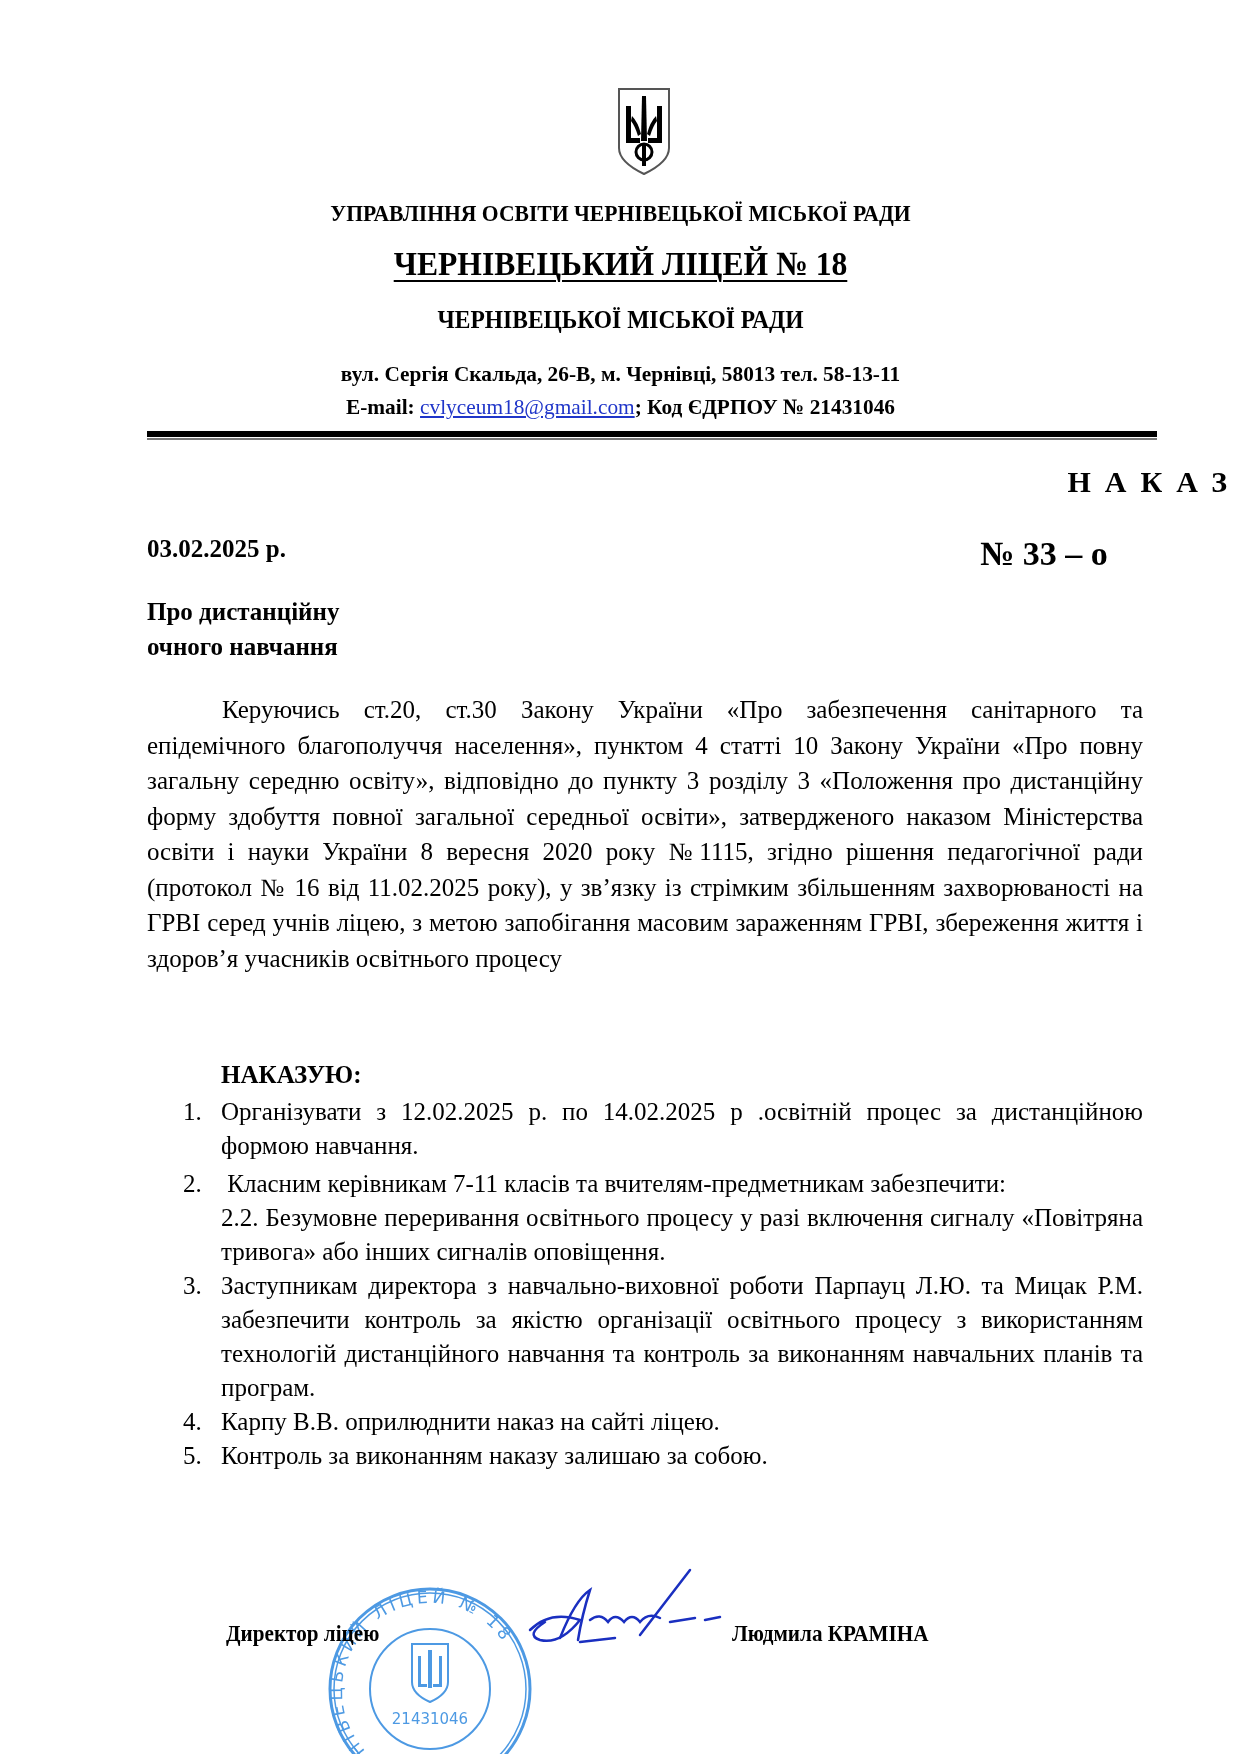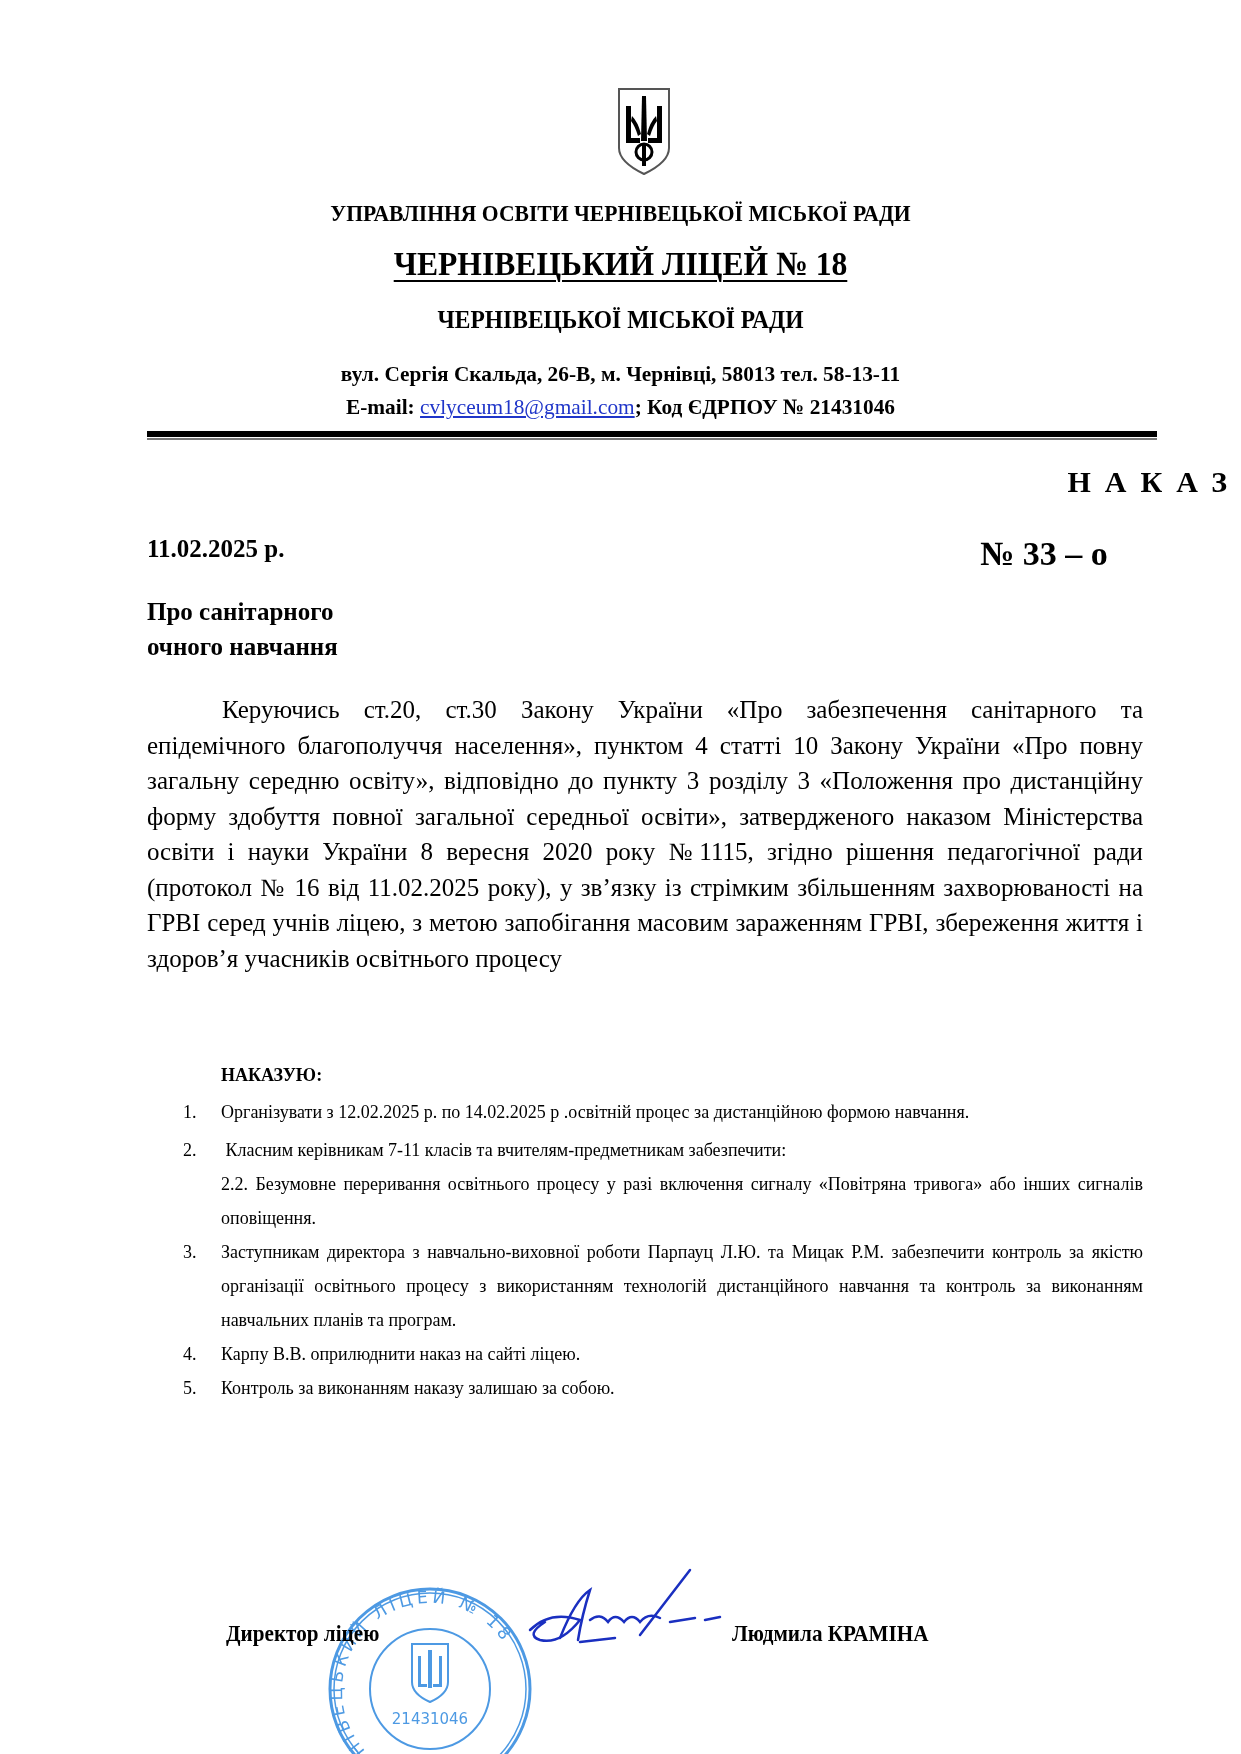--- a/index.html
+++ b/index.html
@@ -14,21 +14,21 @@
   .h-addr { top: 361px; font-size: 22px; transform: scaleX(0.97); }
   .h-mail { top: 394px; font-size: 22px; transform: scaleX(0.97); }
   .h-mail a { color: #1f35c9; font-weight: normal; text-decoration: underline; }
   .rule { left: 147px; width: 1010px; top: 431px; height: 6px; background: #000; }
   .rule2 { left: 147px; width: 1010px; top: 438px; height: 2px; background: #777; }
   .title { left: 0; width: 1241px; top: 465px; text-align: right; font-size: 30px; font-weight: bold; letter-spacing: 14px; }
   .date { left: 147px; top: 535px; font-size: 25px; font-weight: bold; }
   .num { left: 980px; top: 535px; font-size: 34px; font-weight: bold; white-space: nowrap; }
   .subj { left: 147px; top: 594px; font-size: 25px; font-weight: bold; line-height: 35px; }
   .body { left: 147px; width: 996px; top: 692px; font-size: 25px; line-height: 35.5px; text-align: justify; text-indent: 75px; }
-  .orders { left: 147px; width: 996px; top: 1058px; font-size: 18px; line-height: 34px; }
+  .orders { left: 147px; width: 996px; top: 1058px; font-size: 25px; line-height: 34px; }
   .orders .lead { font-weight: bold; padding-left: 74px; margin-bottom: 3px; }
   .item { display: flex; }
   .item .n { width: 74px; text-align: right; padding-right: 0; box-sizing: border-box; flex: none; }
   .item .n span { display: inline-block; width: 38px; text-align: left; }
   .item .t { flex: 1; text-align: justify; }
   .sub { padding-left: 74px; text-align: justify; }
   .sub + .sub { margin-top: 4px; }
   .item.gap { margin-top: 4px; }
   .sig-role { left: 226px; top: 1621px; font-size: 23px; font-weight: bold; transform: scaleX(0.92); transform-origin: left; }
   .sig-name { left: 732px; top: 1621px; font-size: 23px; font-weight: bold; transform: scaleX(0.92); transform-origin: left; }
@@ -57,24 +57,24 @@
 <div class="abs hdr h-lyceum">ЧЕРНІВЕЦЬКИЙ ЛІЦЕЙ № 18</div>
 <div class="abs hdr h-council">ЧЕРНІВЕЦЬКОЇ МІСЬКОЇ РАДИ</div>
 <div class="abs hdr h-addr">вул. Сергія Скальда, 26-В, м. Чернівці, 58013 тел. 58-13-11</div>
 <div class="abs hdr h-mail">
   <span>E-mail: </span><a>cvlyceum18@gmail.com</a><span>;  Код ЄДРПОУ № 21431046</span>
 </div>
 <div class="abs rule"></div>
 <div class="abs rule2"></div>
 
 <div class="abs title">НАКАЗ</div>
-<div class="abs date">11.02.2025 р.</div>
+<div class="abs date">03.02.2025 р.</div>
 <div class="abs num">№ 33 – о</div>
 <div class="abs subj">
-  <div>Про санітарного</div>
+  <div>Про дистанційну</div>
   <div>очного навчання</div>
 </div>
 
 <div class="abs body">Керуючись ст.20, ст.30 Закону України «Про забезпечення санітарного та епідемічного благополуччя населення», пунктом 4 статті 10 Закону України «Про повну загальну середню освіту», відповідно до пункту 3 розділу 3 «Положення про дистанційну форму здобуття повної загальної середньої освіти», затвердженого наказом Міністерства освіти і науки України 8 вересня 2020 року №1115, згідно рішення педагогічної ради (протокол № 16 від 11.02.2025 року), у зв’язку із стрімким збільшенням захворюваності на ГРВІ серед учнів ліцею, з метою запобігання масовим зараженням ГРВІ, збереження життя і здоров’я учасників освітнього процесу</div>
 
 <div class="abs orders">
   <div class="lead">НАКАЗУЮ:</div>
 
   <div class="item">
     <div class="n"><span>1.</span></div>

